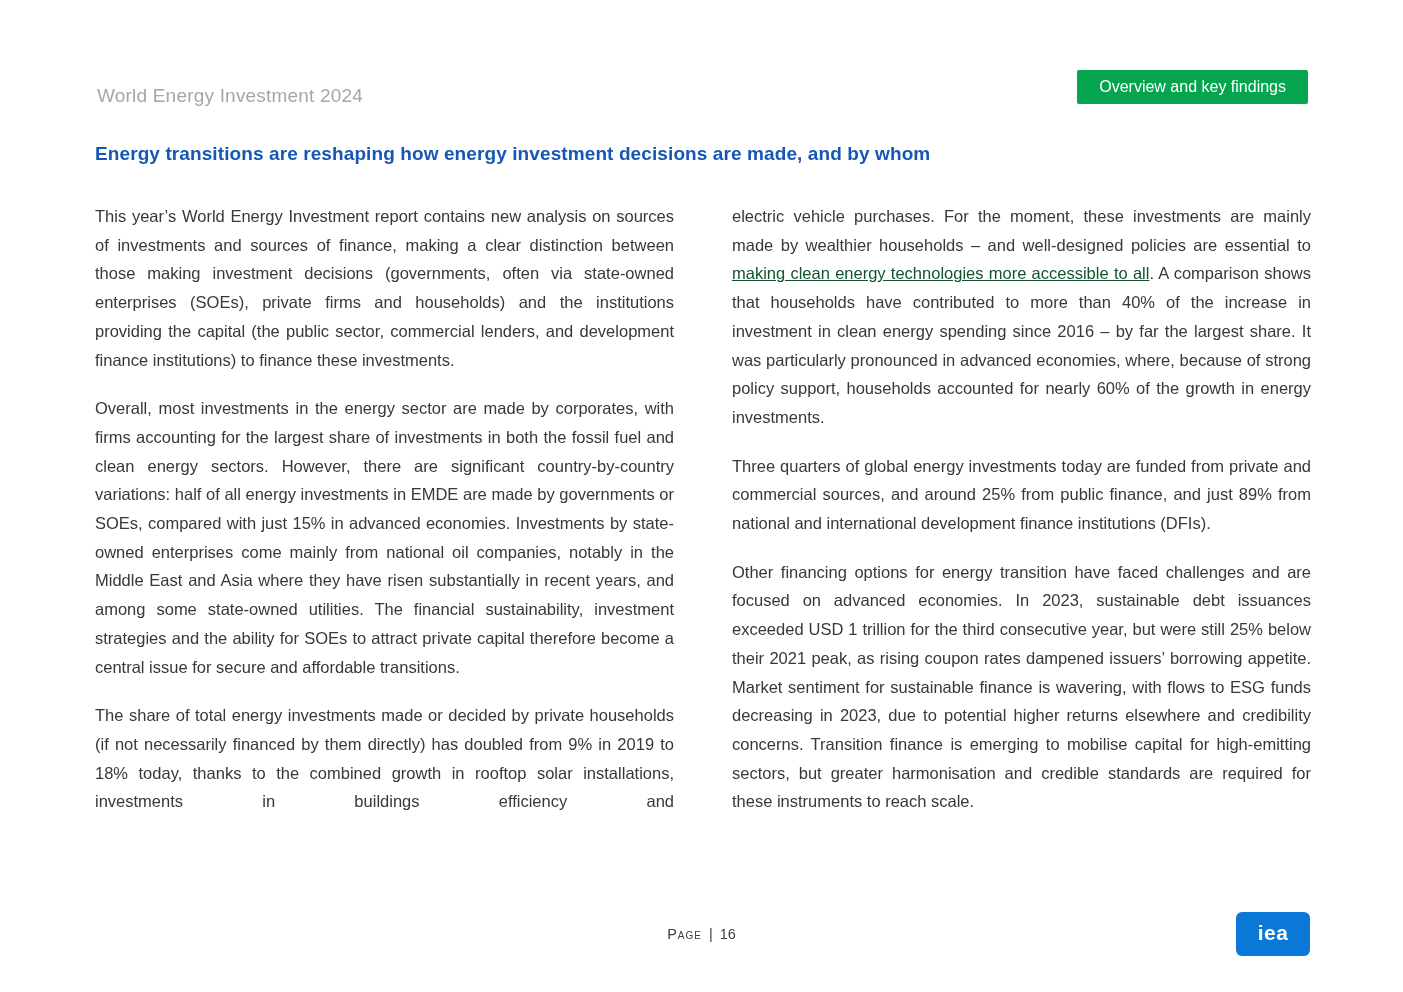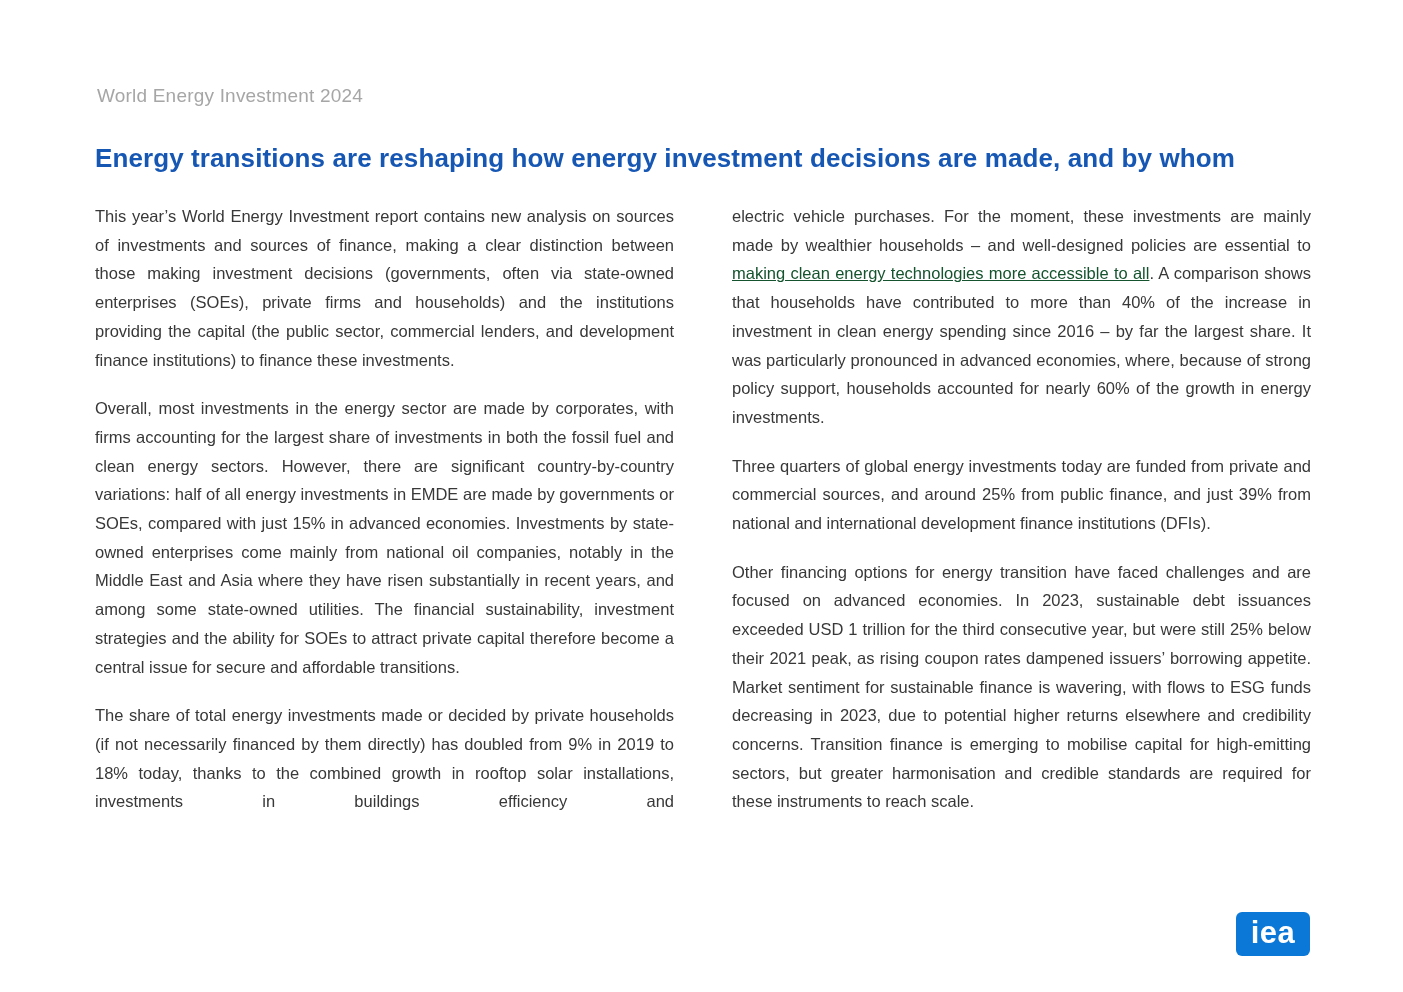--- a/index.html
+++ b/index.html
@@ -38,21 +38,21 @@
     text-align: center;
     cursor: pointer;
   }
   
   .title {
     position: absolute;
     left: 95px;
     right: 102px;
     top: 143px;
     margin: 0;
-    font-size: 26px;
+    font-size: 19px;
     font-weight: bold;
     color: #1757b4;
     letter-spacing: 0.1px;
   }
   
   .columns {
     position: absolute;
     left: 95px;
     top: 202px;
     width: 1216px;
@@ -95,49 +95,53 @@
   
   .logo {
     position: absolute;
     right: 93px;
     top: 912px;
     width: 74px;
     height: 44px;
     background: #0b78d7;
     border-radius: 6px;
     color: #ffffff;
-    font-size: 31px;
+    font-size: 21px;
     font-weight: bold;
     text-align: center;
     line-height: 41px;
     letter-spacing: 0.5px;
   }
 </style>
 </head>
 <body>
 
 <div class="page">
 
   <span class="report-title">World Energy Investment 2024</span>
 
+  <div class="badge">Overview and key findings</div>
 
   <h1 class="title">Energy transitions are reshaping how energy investment decisions are made, and by whom</h1>
 
   <div class="columns">
 
     <div class="col">
       <p>This year’s World Energy Investment report contains new analysis on sources of investments and sources of finance, making a clear distinction between those making investment decisions (governments, often via state-owned enterprises (SOEs), private firms and households) and the institutions providing the capital (the public sector, commercial lenders, and development finance institutions) to finance these investments.</p>
       <p>Overall, most investments in the energy sector are made by corporates, with firms accounting for the largest share of investments in both the fossil fuel and clean energy sectors. However, there are significant country-by-country variations: half of all energy investments in EMDE are made by governments or SOEs, compared with just 15% in advanced economies. Investments by state-owned enterprises come mainly from national oil companies, notably in the Middle East and Asia where they have risen substantially in recent years, and among some state-owned utilities. The financial sustainability, investment strategies and the ability for SOEs to attract private capital therefore become a central issue for secure and affordable transitions.</p>
       <p class="continued">The share of total energy investments made or decided by private households (if not necessarily financed by them directly) has doubled from 9% in 2019 to 18% today, thanks to the combined growth in rooftop solar installations, investments in buildings efficiency and</p>
     </div>
 
     <div class="col">
       <p><span>electric vehicle purchases. For the moment, these investments are mainly made by wealthier households – and well-designed policies are essential to </span><a href="#" class="link">making clean energy technologies more accessible to all</a><span>. A comparison shows that households have contributed to more than 40% of the increase in investment in clean energy spending since 2016 – by far the largest share. It was particularly pronounced in advanced economies, where, because of strong policy support, households accounted for nearly 60% of the growth in energy investments.</span></p>
-      <p>Three quarters of global energy investments today are funded from private and commercial sources, and around 25% from public finance, and just 39% from national and international development finance institutions (DFIs).</p>
+      <p>Three quarters of global energy investments today are funded from private and commercial sources, and around 25% from public finance, and just 89% from national and international development finance institutions (DFIs).</p>
       <p>Other financing options for energy transition have faced challenges and are focused on advanced economies. In 2023, sustainable debt issuances exceeded USD 1 trillion for the third consecutive year, but were still 25% below their 2021 peak, as rising coupon rates dampened issuers’ borrowing appetite. Market sentiment for sustainable finance is wavering, with flows to ESG funds decreasing in 2023, due to potential higher returns elsewhere and credibility concerns. Transition finance is emerging to mobilise capital for high-emitting sectors, but greater harmonisation and credible standards are required for these instruments to reach scale.</p>
     </div>
 
   </div>
 
+  <div class="footer">
+    <span class="page-label">Page</span><span class="divider">|</span><span class="page-number">16</span>
+  </div>
 
   <div class="logo">iea</div>
 
 </div>
 
 </body></html>

